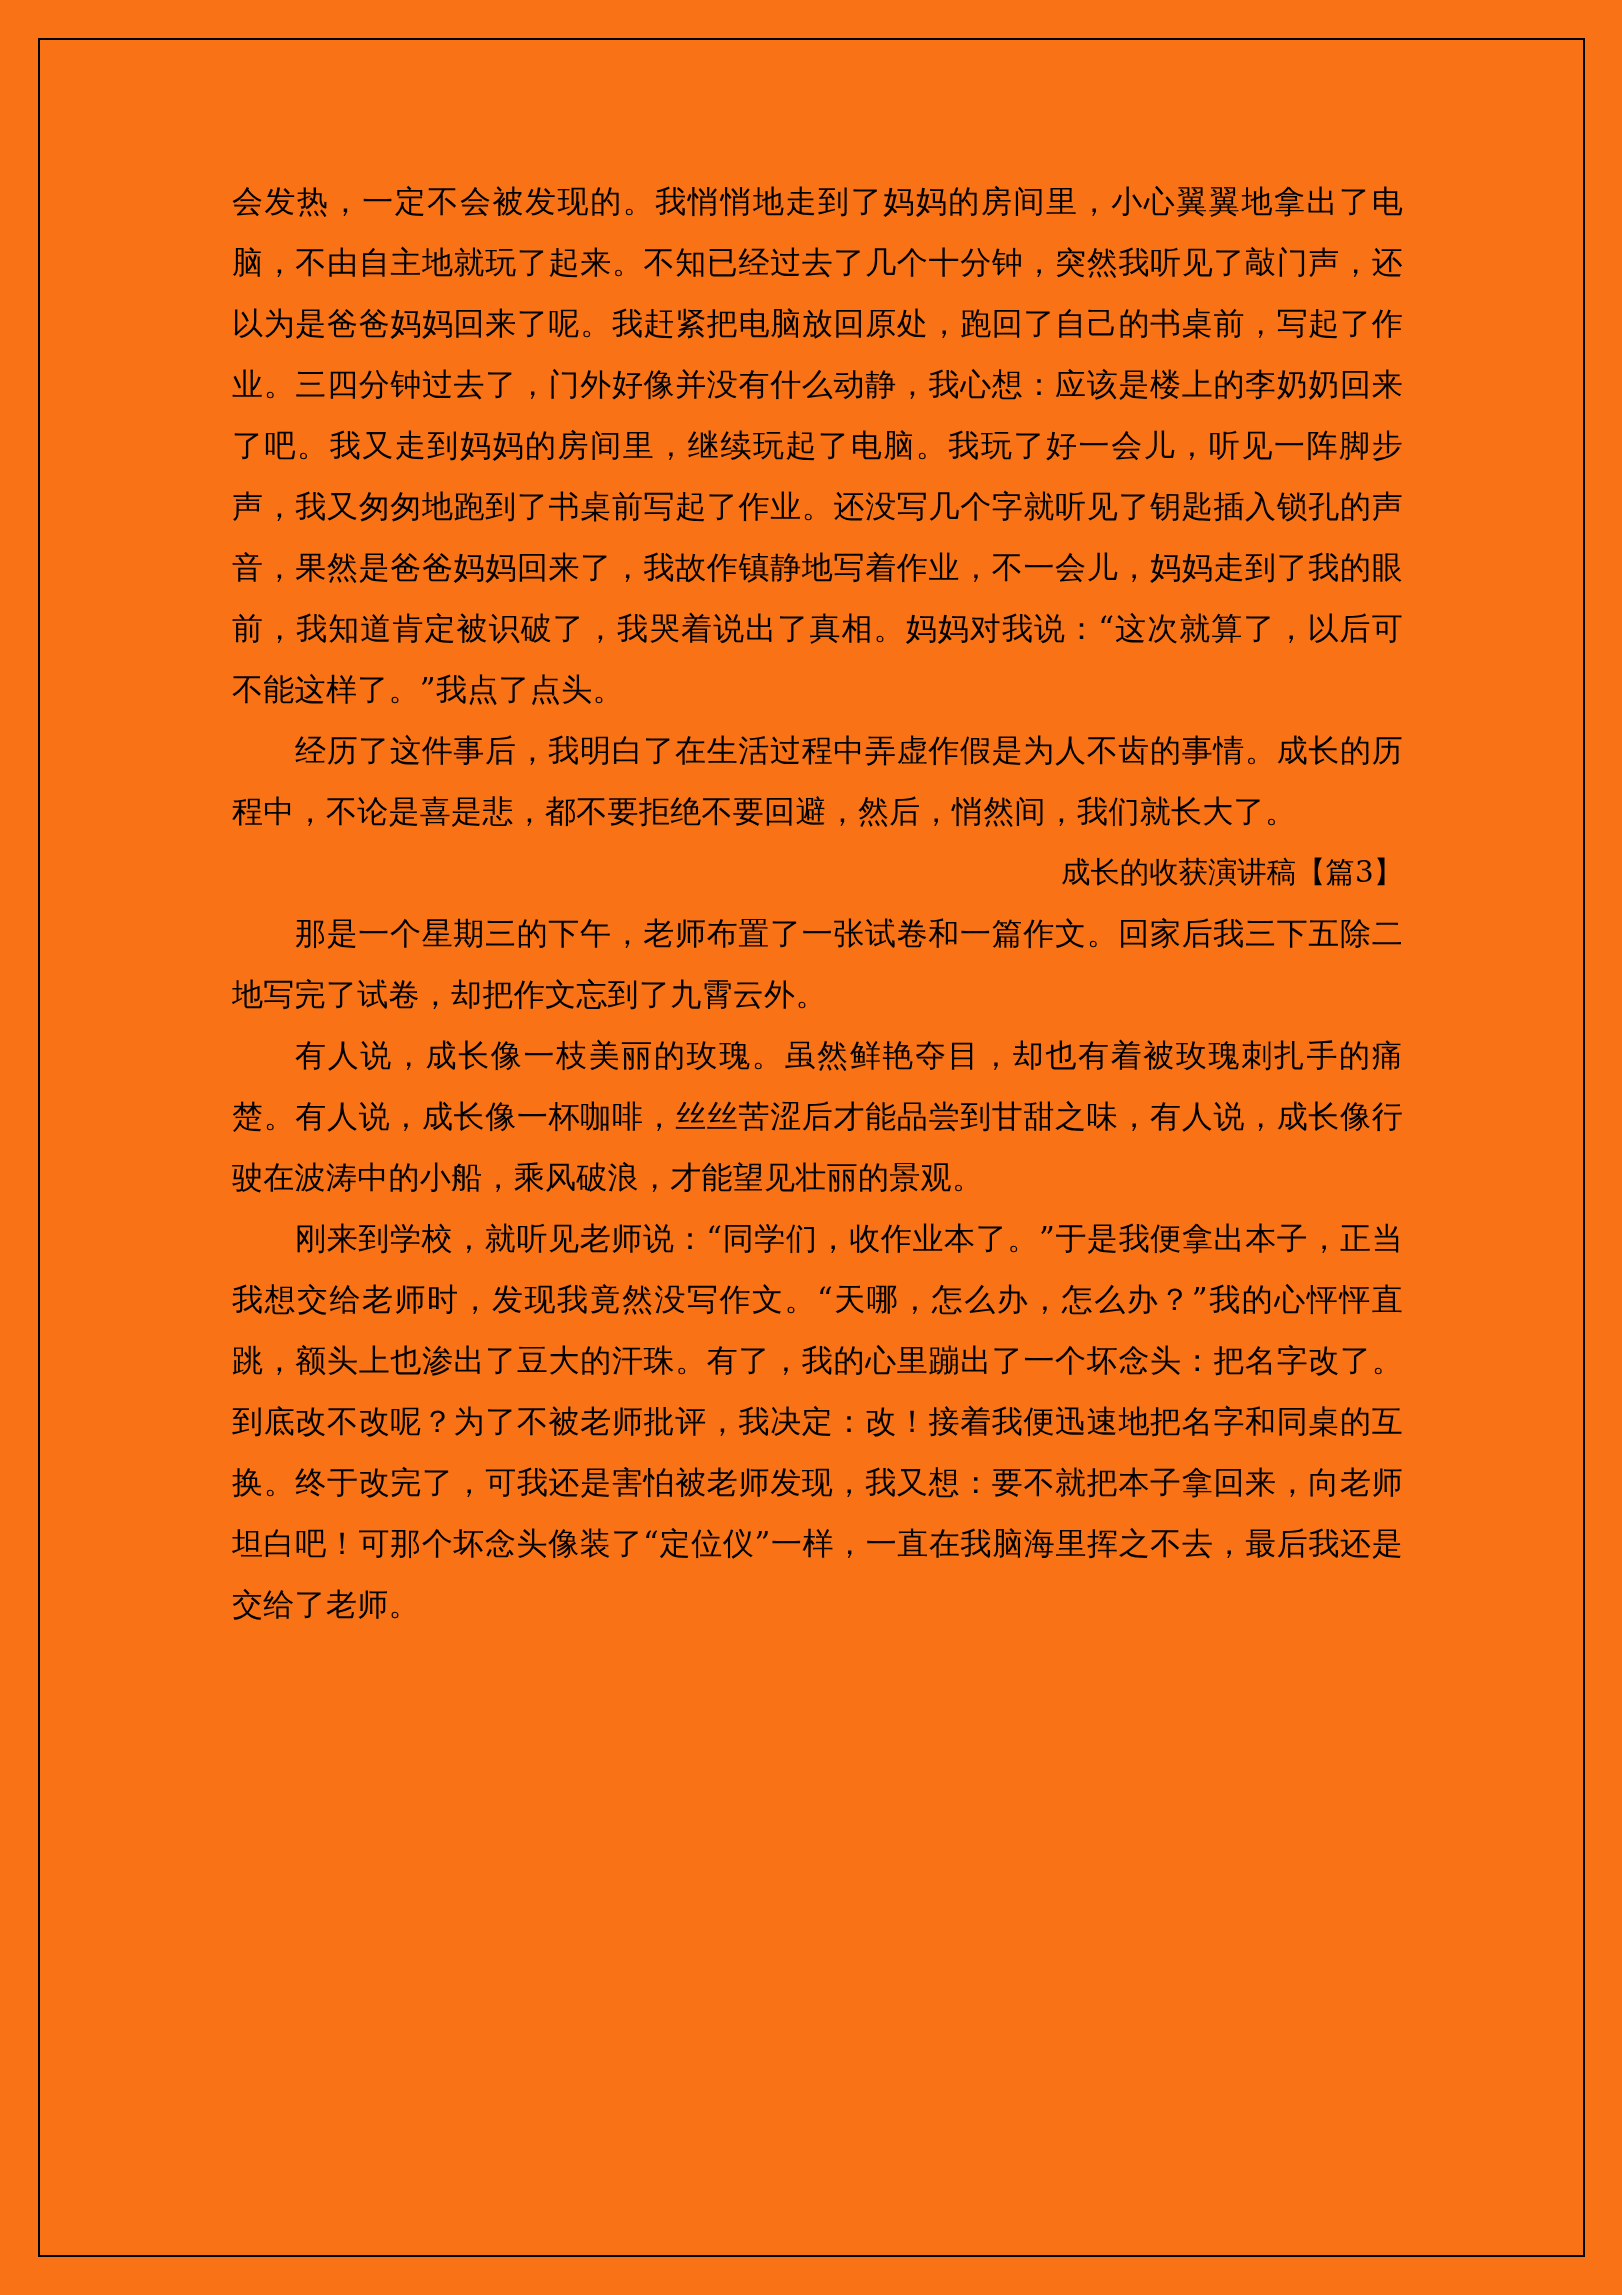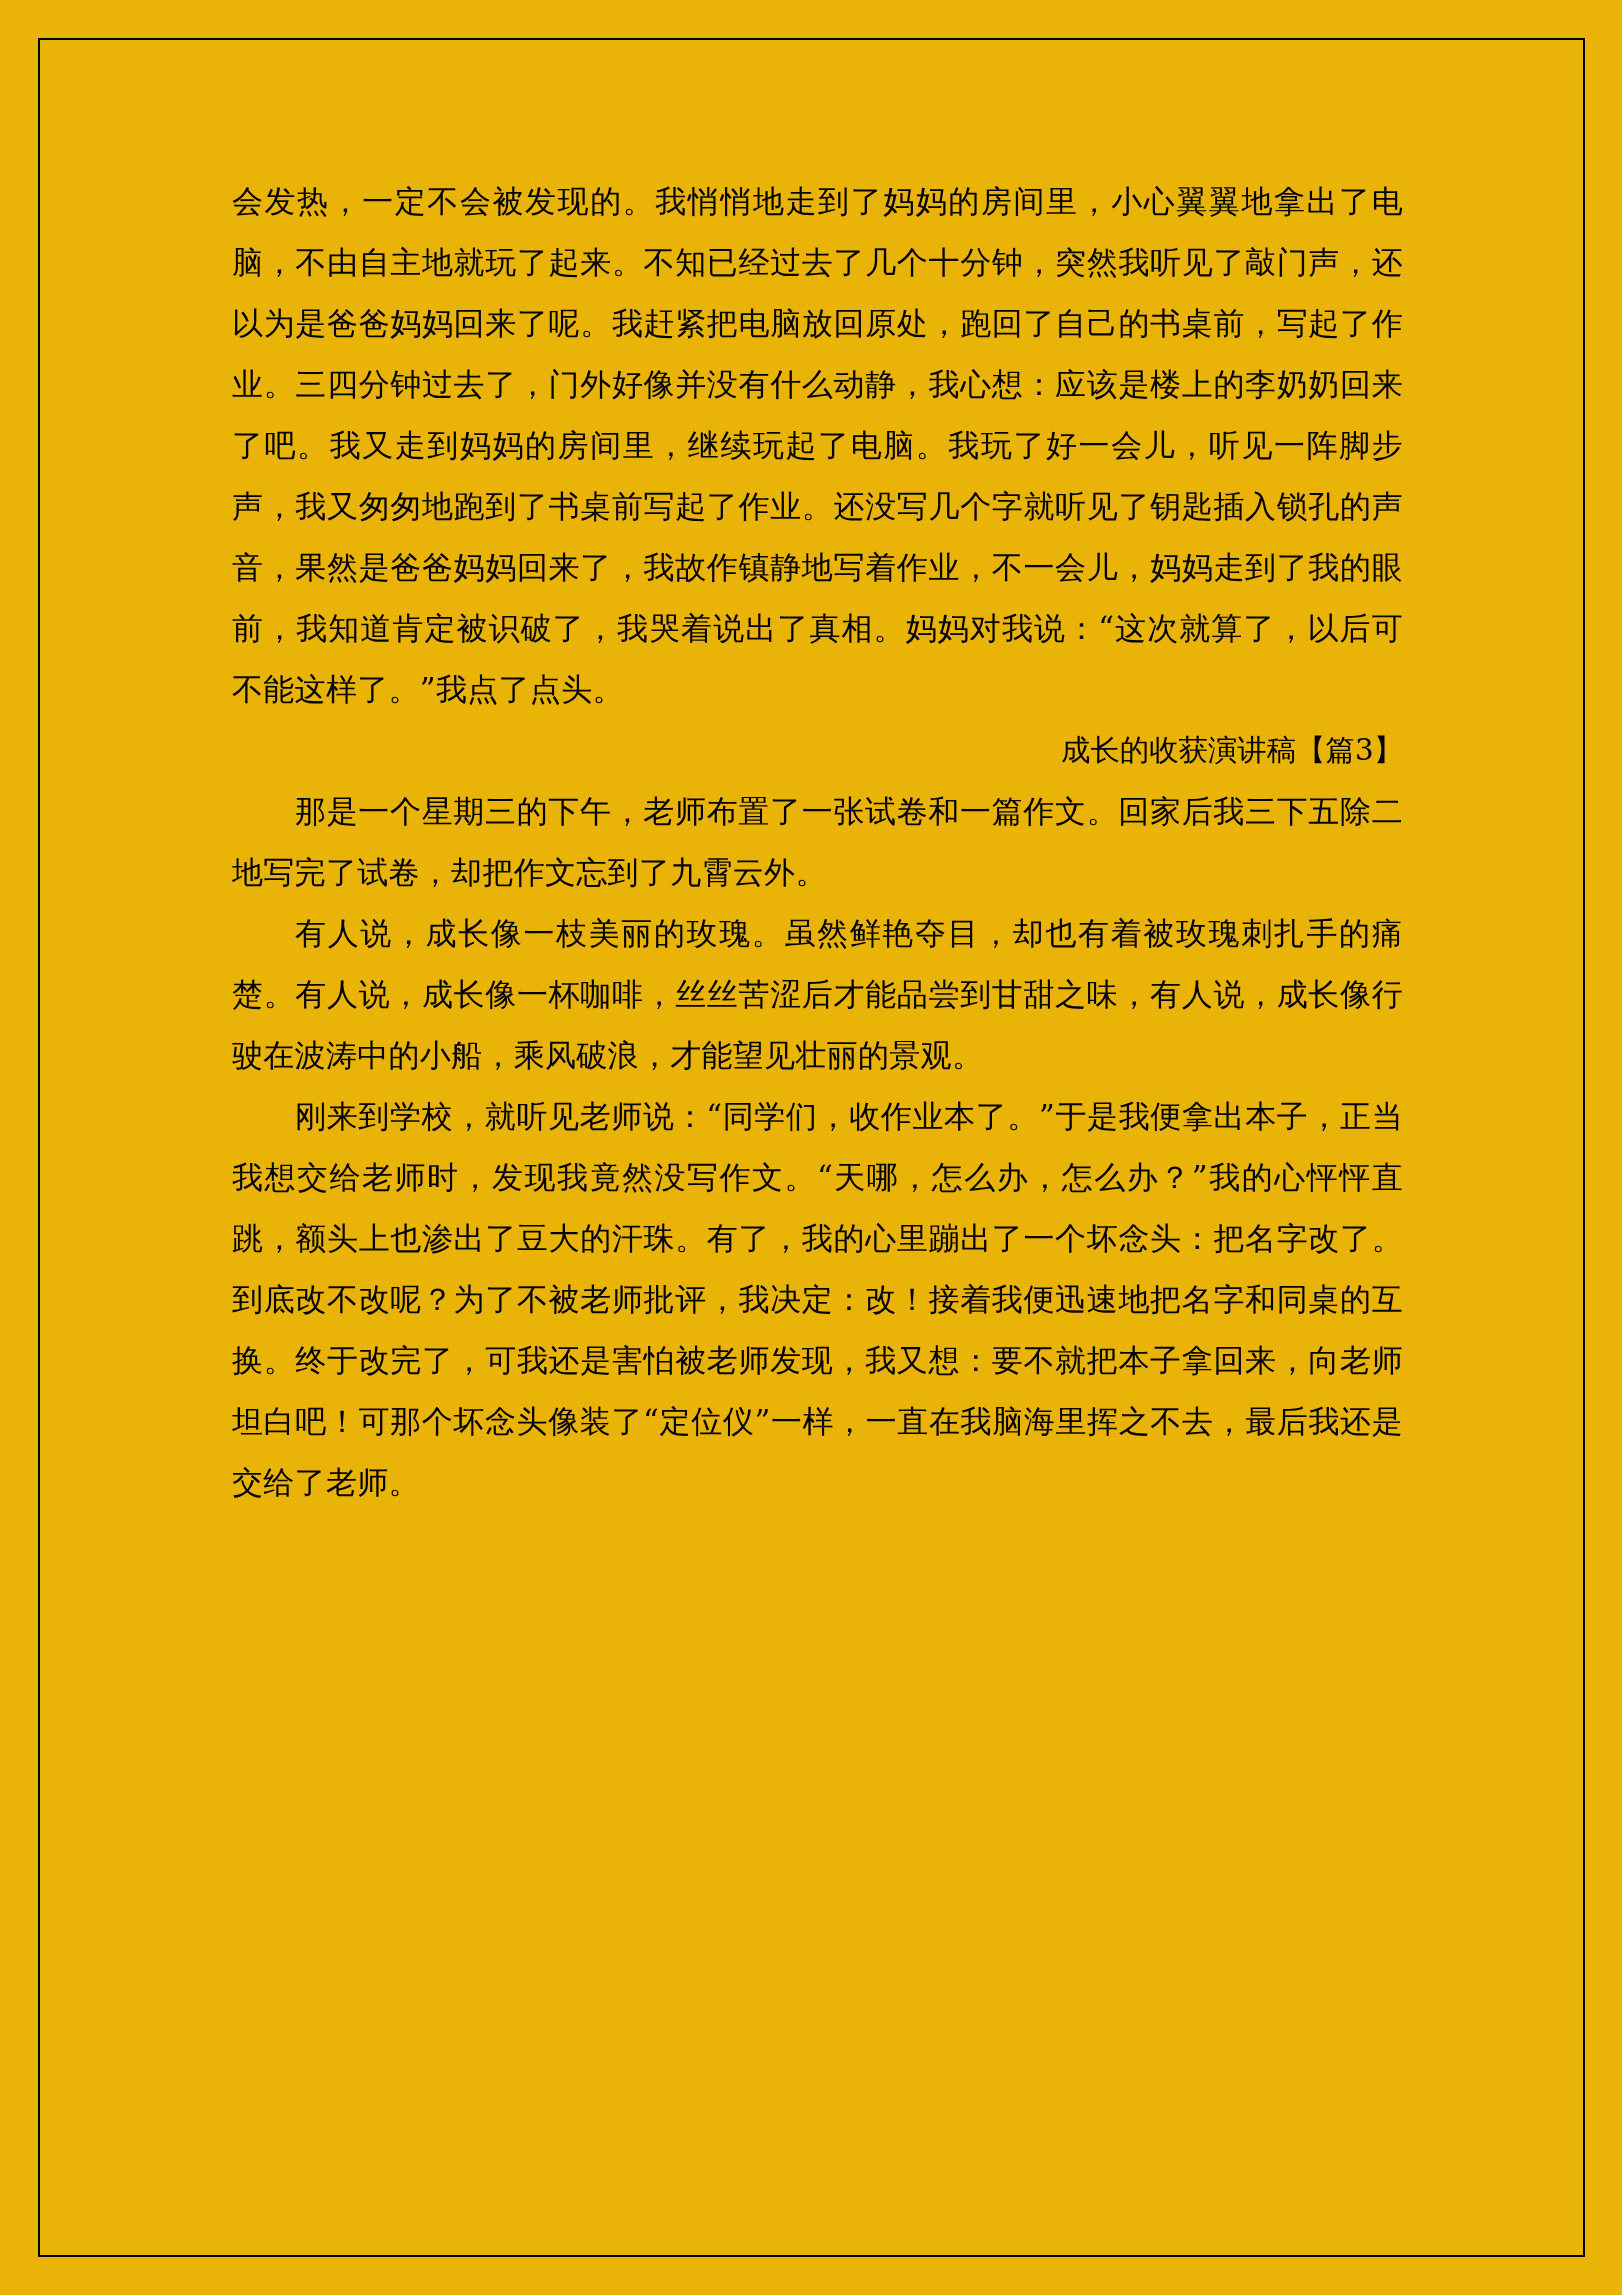--- a/index.html
+++ b/index.html
@@ -6,21 +6,21 @@
     margin: 0;
     padding: 0;
     background: #ffffff;
   }
   body {
     font-family: "DejaVu Serif", serif;
   }
   .page {
     width: 1623px;
     height: 2295px;
-    background: #eab308;
+    background: #f97316;
     position: relative;
     box-sizing: border-box;
     overflow: hidden;
   }
   .page-border {
     position: absolute;
     left: 38px;
     top: 38px;
     right: 38px;
     bottom: 38px;
@@ -59,20 +59,21 @@
 </head>
 <body>
 
 <div class="page">
   <div class="page-border"></div>
 
   <div class="content">
 
     <p class="para">会发热，一定不会被发现的。我悄悄地走到了妈妈的房间里，小心翼翼地拿出了电脑，不由自主地就玩了起来。不知已经过去了几个十分钟，突然我听见了敲门声，还以为是爸爸妈妈回来了呢。我赶紧把电脑放回原处，跑回了自己的书桌前，写起了作业。三四分钟过去了，门外好像并没有什么动静，我心想：应该是楼上的李奶奶回来了吧。我又走到妈妈的房间里，继续玩起了电脑。我玩了好一会儿，听见一阵脚步声，我又匆匆地跑到了书桌前写起了作业。还没写几个字就听见了钥匙插入锁孔的声音，果然是爸爸妈妈回来了，我故作镇静地写着作业，不一会儿，妈妈走到了我的眼前，我知道肯定被识破了，我哭着说出了真相。妈妈对我说：“这次就算了，以后可不能这样了。”我点了点头。</p>
 
+    <p class="para indent">经历了这件事后，我明白了在生活过程中弄虚作假是为人不齿的事情。成长的历程中，不论是喜是悲，都不要拒绝不要回避，然后，悄然间，我们就长大了。</p>
 
     <p class="heading">成长的收获演讲稿【篇3】</p>
 
     <p class="para indent">那是一个星期三的下午，老师布置了一张试卷和一篇作文。回家后我三下五除二地写完了试卷，却把作文忘到了九霄云外。</p>
 
     <p class="para indent">有人说，成长像一枝美丽的玫瑰。虽然鲜艳夺目，却也有着被玫瑰刺扎手的痛楚。有人说，成长像一杯咖啡，丝丝苦涩后才能品尝到甘甜之味，有人说，成长像行驶在波涛中的小船，乘风破浪，才能望见壮丽的景观。</p>
 
     <p class="para indent">刚来到学校，就听见老师说：“同学们，收作业本了。”于是我便拿出本子，正当我想交给老师时，发现我竟然没写作文。“天哪，怎么办，怎么办？”我的心怦怦直跳，额头上也渗出了豆大的汗珠。有了，我的心里蹦出了一个坏念头：把名字改了。到底改不改呢？为了不被老师批评，我决定：改！接着我便迅速地把名字和同桌的互换。终于改完了，可我还是害怕被老师发现，我又想：要不就把本子拿回来，向老师坦白吧！可那个坏念头像装了“定位仪”一样，一直在我脑海里挥之不去，最后我还是交给了老师。</p>
 
 

